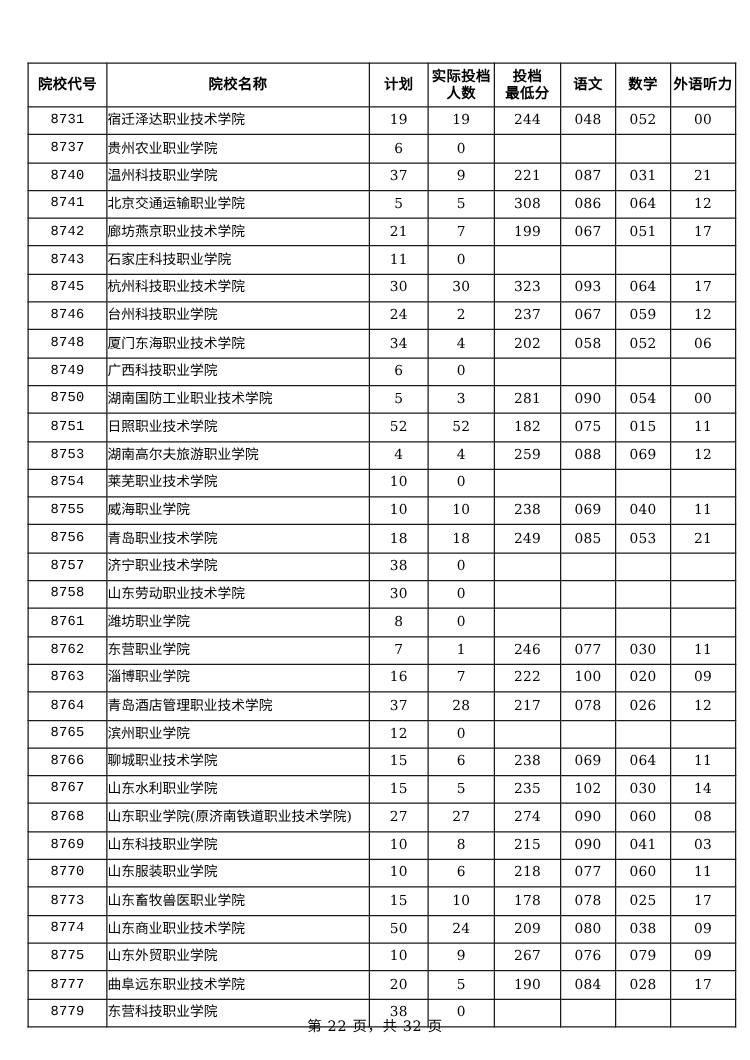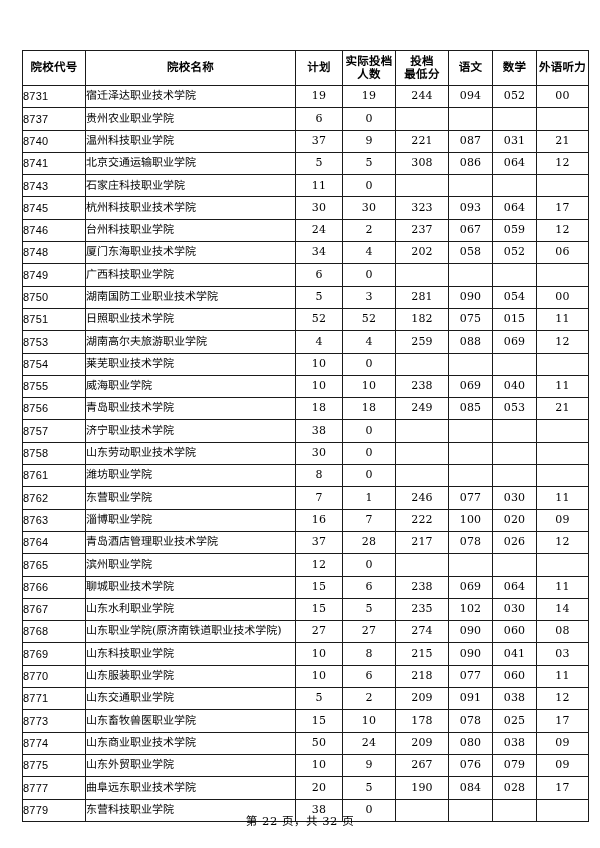--- a/index.html
+++ b/index.html
@@ -54,22 +54,22 @@
     letter-spacing: 0.3px;
   }
   table.score-table thead th .hdr-two {
     display: block;
   }
   table.score-table tbody td {
     height: 21.3px;
     font-size: 11px;
   }
   td.code {
-    text-align: left;
-    font-family: Liberation Sans, sans-serif;
+    text-align: center;
+    font-family: Liberation Mono, monospace;
     font-size: 11px;
     letter-spacing: 0.2px;
   }
   td.name {
     text-align: left;
     padding-left: 4px;
     font-size: 11px;
     white-space: nowrap;
     overflow: hidden;
     margin-left: 27px;
@@ -127,21 +127,21 @@
         <th>外语听力</th>
       </tr>
     </thead>
     <tbody id="table-body">
         <tr>
           <td class="code">8731</td>
           <td class="name">宿迁泽达职业技术学院</td>
           <td class="num">19</td>
           <td class="num">19</td>
           <td class="num">244</td>
-          <td class="num">094</td>
+          <td class="num">048</td>
           <td class="num">052</td>
           <td class="num">00</td>
         </tr>
         <tr>
           <td class="code">8737</td>
           <td class="name">贵州农业职业学院</td>
           <td class="num">6</td>
           <td class="num">0</td>
           <td class="num"></td>
           <td class="num"></td>
@@ -162,20 +162,30 @@
           <td class="code">8741</td>
           <td class="name">北京交通运输职业学院</td>
           <td class="num">5</td>
           <td class="num">5</td>
           <td class="num">308</td>
           <td class="num">086</td>
           <td class="num">064</td>
           <td class="num">12</td>
         </tr>
         <tr>
+          <td class="code">8742</td>
+          <td class="name">廊坊燕京职业技术学院</td>
+          <td class="num">21</td>
+          <td class="num">7</td>
+          <td class="num">199</td>
+          <td class="num">067</td>
+          <td class="num">051</td>
+          <td class="num">17</td>
+        </tr>
+        <tr>
           <td class="code">8743</td>
           <td class="name">石家庄科技职业学院</td>
           <td class="num">11</td>
           <td class="num">0</td>
           <td class="num"></td>
           <td class="num"></td>
           <td class="num"></td>
           <td class="num"></td>
         </tr>
         <tr>
@@ -392,30 +402,20 @@
           <td class="code">8770</td>
           <td class="name">山东服装职业学院</td>
           <td class="num">10</td>
           <td class="num">6</td>
           <td class="num">218</td>
           <td class="num">077</td>
           <td class="num">060</td>
           <td class="num">11</td>
         </tr>
         <tr>
-          <td class="code">8771</td>
-          <td class="name">山东交通职业学院</td>
-          <td class="num">5</td>
-          <td class="num">2</td>
-          <td class="num">209</td>
-          <td class="num">091</td>
-          <td class="num">038</td>
-          <td class="num">12</td>
-        </tr>
-        <tr>
           <td class="code">8773</td>
           <td class="name">山东畜牧兽医职业学院</td>
           <td class="num">15</td>
           <td class="num">10</td>
           <td class="num">178</td>
           <td class="num">078</td>
           <td class="num">025</td>
           <td class="num">17</td>
         </tr>
         <tr>

